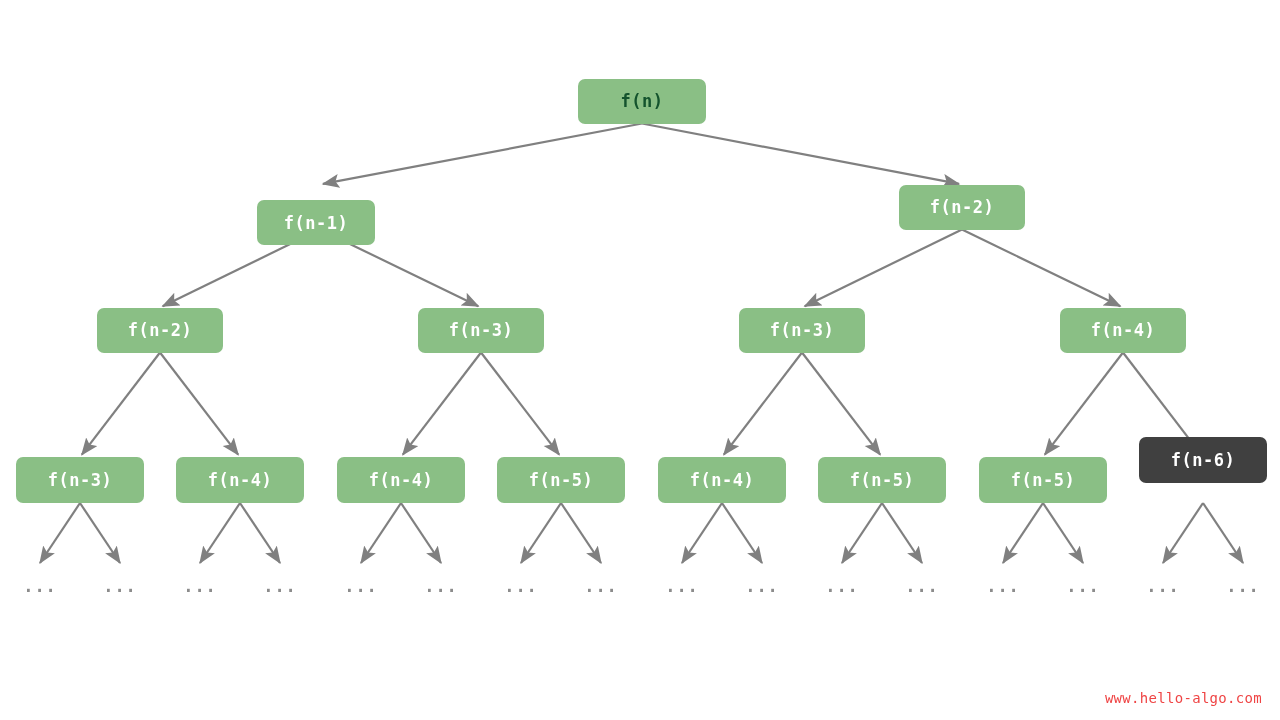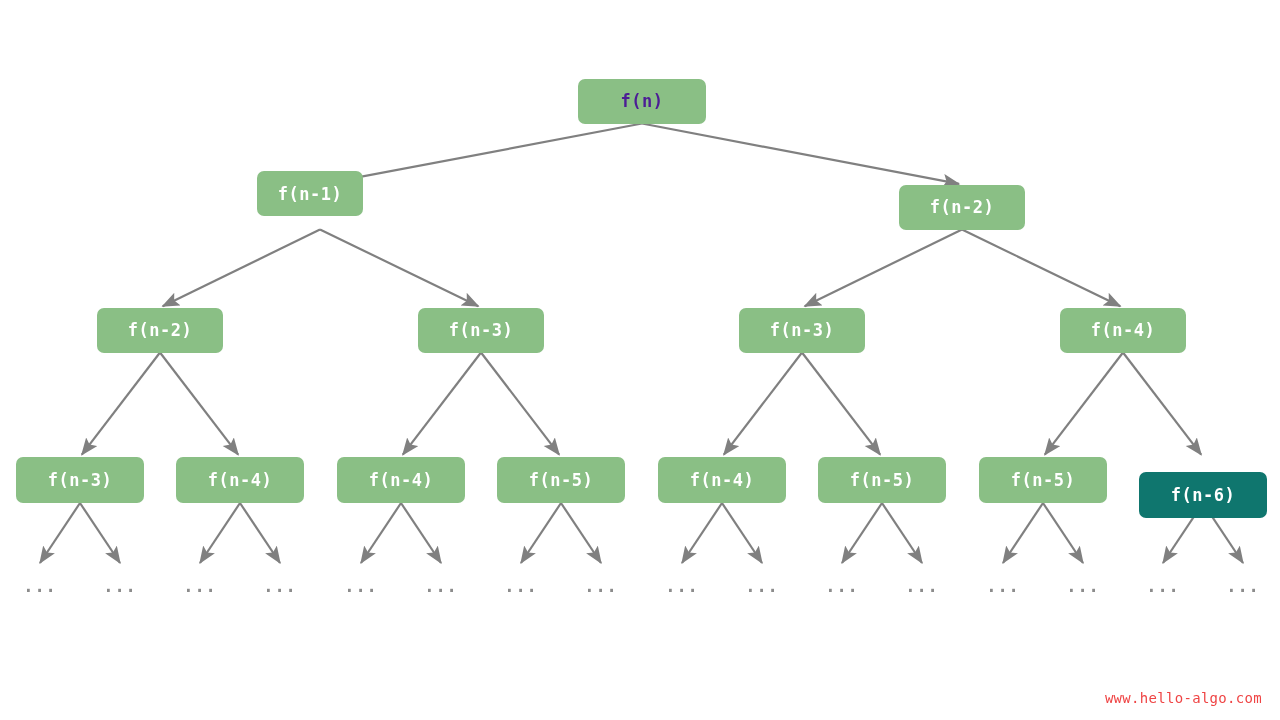--- a/index.html
+++ b/index.html
@@ -109,35 +109,35 @@
         <line x1="882" y1="503" x2="842" y2="563" stroke="#808080" stroke-width="2.2" marker-end="url(#arrowhead)"></line>
         <line x1="882" y1="503" x2="922" y2="563" stroke="#808080" stroke-width="2.2" marker-end="url(#arrowhead)"></line>
         <line x1="1043" y1="503" x2="1003" y2="563" stroke="#808080" stroke-width="2.2" marker-end="url(#arrowhead)"></line>
         <line x1="1043" y1="503" x2="1083" y2="563" stroke="#808080" stroke-width="2.2" marker-end="url(#arrowhead)"></line>
         <line x1="1203" y1="503" x2="1163" y2="563" stroke="#808080" stroke-width="2.2" marker-end="url(#arrowhead)"></line>
         <line x1="1203" y1="503" x2="1243" y2="563" stroke="#808080" stroke-width="2.2" marker-end="url(#arrowhead)"></line>
       </g>
   </svg>
 
   <div id="nodes-group">
-      <div class="node" style="left: 578px; top: 78.5px; width: 128px; height: 45px; background: rgb(138, 191, 133); color: #4c1d95;">f(n)</div>
-      <div class="node" style="left: 257px; top: 171px; width: 106px; height: 45px; background: rgb(138, 191, 133); color: rgb(255, 255, 255);">f(n-1)</div>
+      <div class="node" style="left: 578px; top: 78.5px; width: 128px; height: 45px; background: rgb(138, 191, 133); color: #14532d;">f(n)</div>
+      <div class="node" style="left: 257px; top: 200px; width: 118px; height: 45px; background: rgb(138, 191, 133); color: rgb(255, 255, 255);">f(n-1)</div>
       <div class="node" style="left: 899px; top: 184.5px; width: 126px; height: 45px; background: rgb(138, 191, 133); color: rgb(255, 255, 255);">f(n-2)</div>
       <div class="node" style="left: 97px; top: 307.5px; width: 126px; height: 45px; background: rgb(138, 191, 133); color: rgb(255, 255, 255);">f(n-2)</div>
       <div class="node" style="left: 418px; top: 307.5px; width: 126px; height: 45px; background: rgb(138, 191, 133); color: rgb(255, 255, 255);">f(n-3)</div>
       <div class="node" style="left: 739px; top: 307.5px; width: 126px; height: 45px; background: rgb(138, 191, 133); color: rgb(255, 255, 255);">f(n-3)</div>
       <div class="node" style="left: 1060px; top: 307.5px; width: 126px; height: 45px; background: rgb(138, 191, 133); color: rgb(255, 255, 255);">f(n-4)</div>
       <div class="node" style="left: 16px; top: 457px; width: 128px; height: 46px; background: rgb(138, 191, 133); color: rgb(255, 255, 255);">f(n-3)</div>
       <div class="node" style="left: 176px; top: 457px; width: 128px; height: 46px; background: rgb(138, 191, 133); color: rgb(255, 255, 255);">f(n-4)</div>
       <div class="node" style="left: 337px; top: 457px; width: 128px; height: 46px; background: rgb(138, 191, 133); color: rgb(255, 255, 255);">f(n-4)</div>
       <div class="node" style="left: 497px; top: 457px; width: 128px; height: 46px; background: rgb(138, 191, 133); color: rgb(255, 255, 255);">f(n-5)</div>
       <div class="node" style="left: 658px; top: 457px; width: 128px; height: 46px; background: rgb(138, 191, 133); color: rgb(255, 255, 255);">f(n-4)</div>
       <div class="node" style="left: 818px; top: 457px; width: 128px; height: 46px; background: rgb(138, 191, 133); color: rgb(255, 255, 255);">f(n-5)</div>
       <div class="node" style="left: 979px; top: 457px; width: 128px; height: 46px; background: rgb(138, 191, 133); color: rgb(255, 255, 255);">f(n-5)</div>
-      <div class="node" style="left: 1139px; top: 472px; width: 128px; height: 46px; background: #0f766e; color: rgb(255, 255, 255);">f(n-6)</div>
+      <div class="node" style="left: 1139px; top: 437px; width: 128px; height: 46px; background: #404040; color: rgb(255, 255, 255);">f(n-6)</div>
     </div>
   <div id="ellipsis-group">
       <div class="ellipsis" style="left: 40px; top: 586px; color: rgb(140, 140, 140);">...</div>
       <div class="ellipsis" style="left: 120px; top: 586px; color: rgb(140, 140, 140);">...</div>
       <div class="ellipsis" style="left: 200px; top: 586px; color: rgb(140, 140, 140);">...</div>
       <div class="ellipsis" style="left: 280px; top: 586px; color: rgb(140, 140, 140);">...</div>
       <div class="ellipsis" style="left: 361px; top: 586px; color: rgb(140, 140, 140);">...</div>
       <div class="ellipsis" style="left: 441px; top: 586px; color: rgb(140, 140, 140);">...</div>
       <div class="ellipsis" style="left: 521px; top: 586px; color: rgb(140, 140, 140);">...</div>
       <div class="ellipsis" style="left: 601px; top: 586px; color: rgb(140, 140, 140);">...</div>

